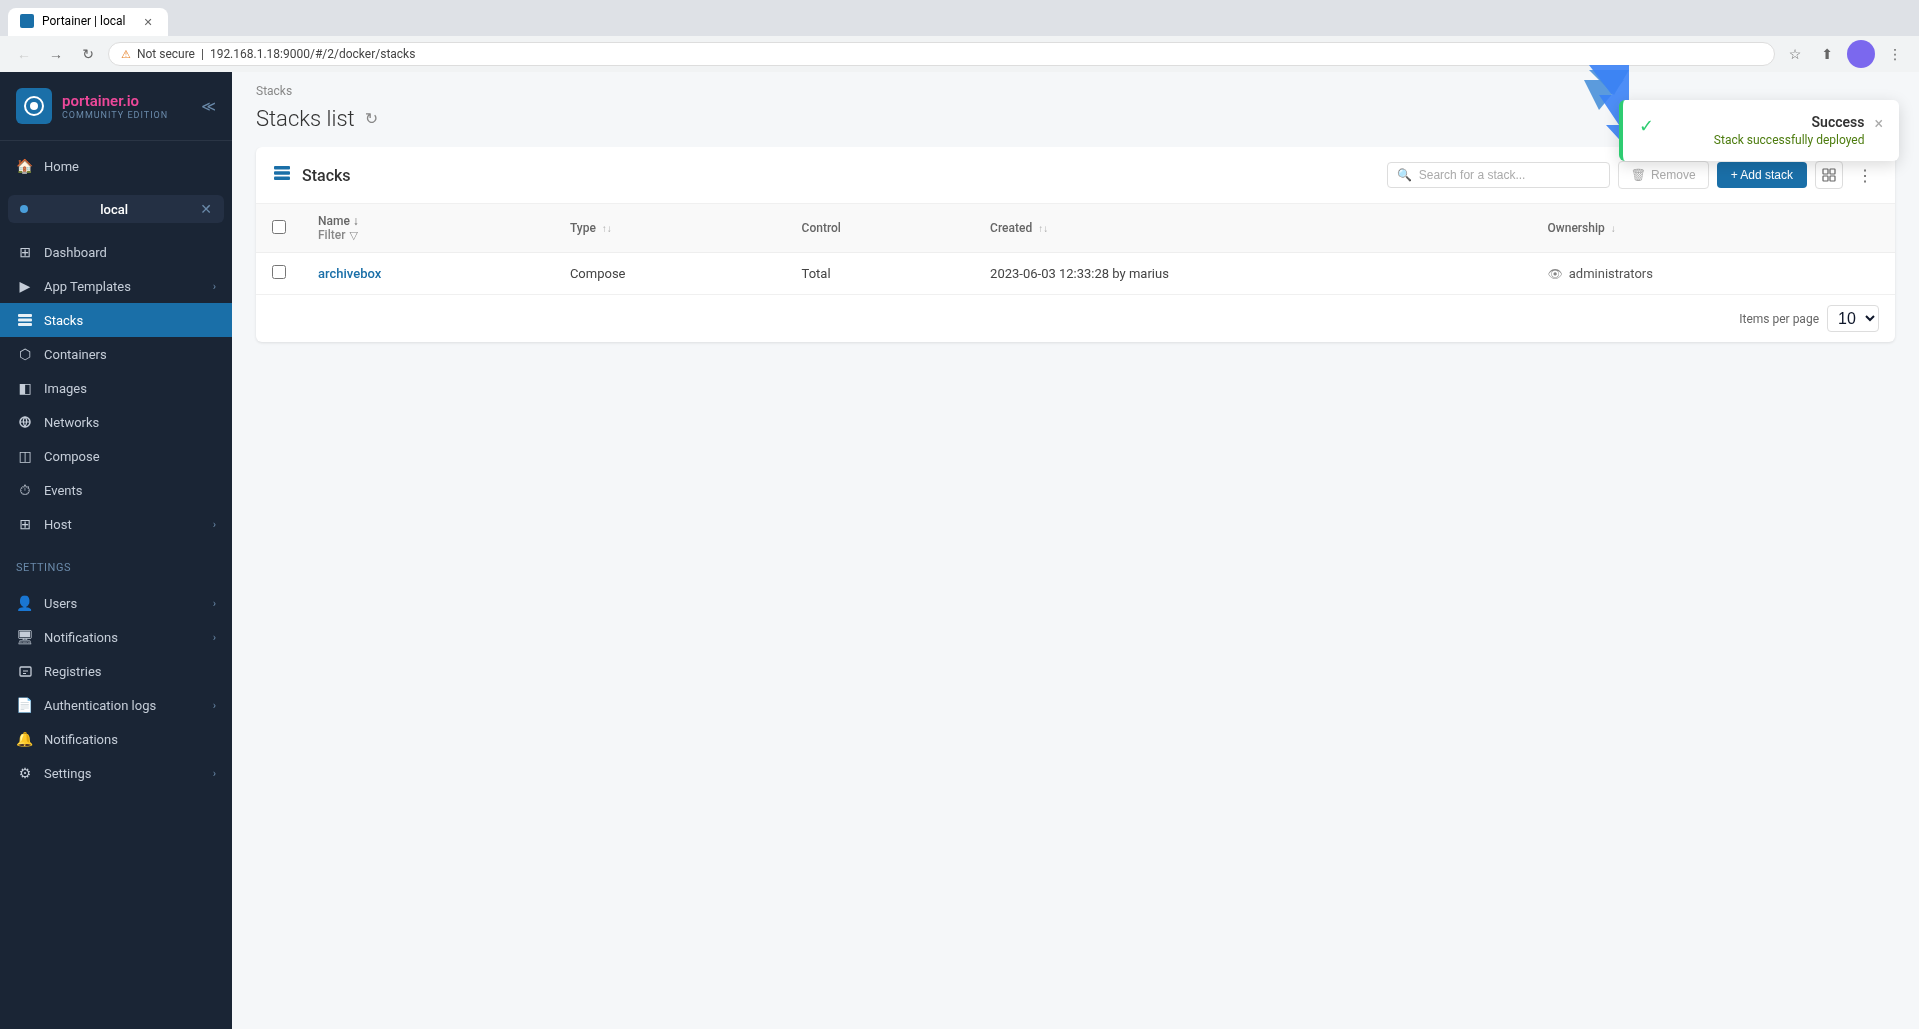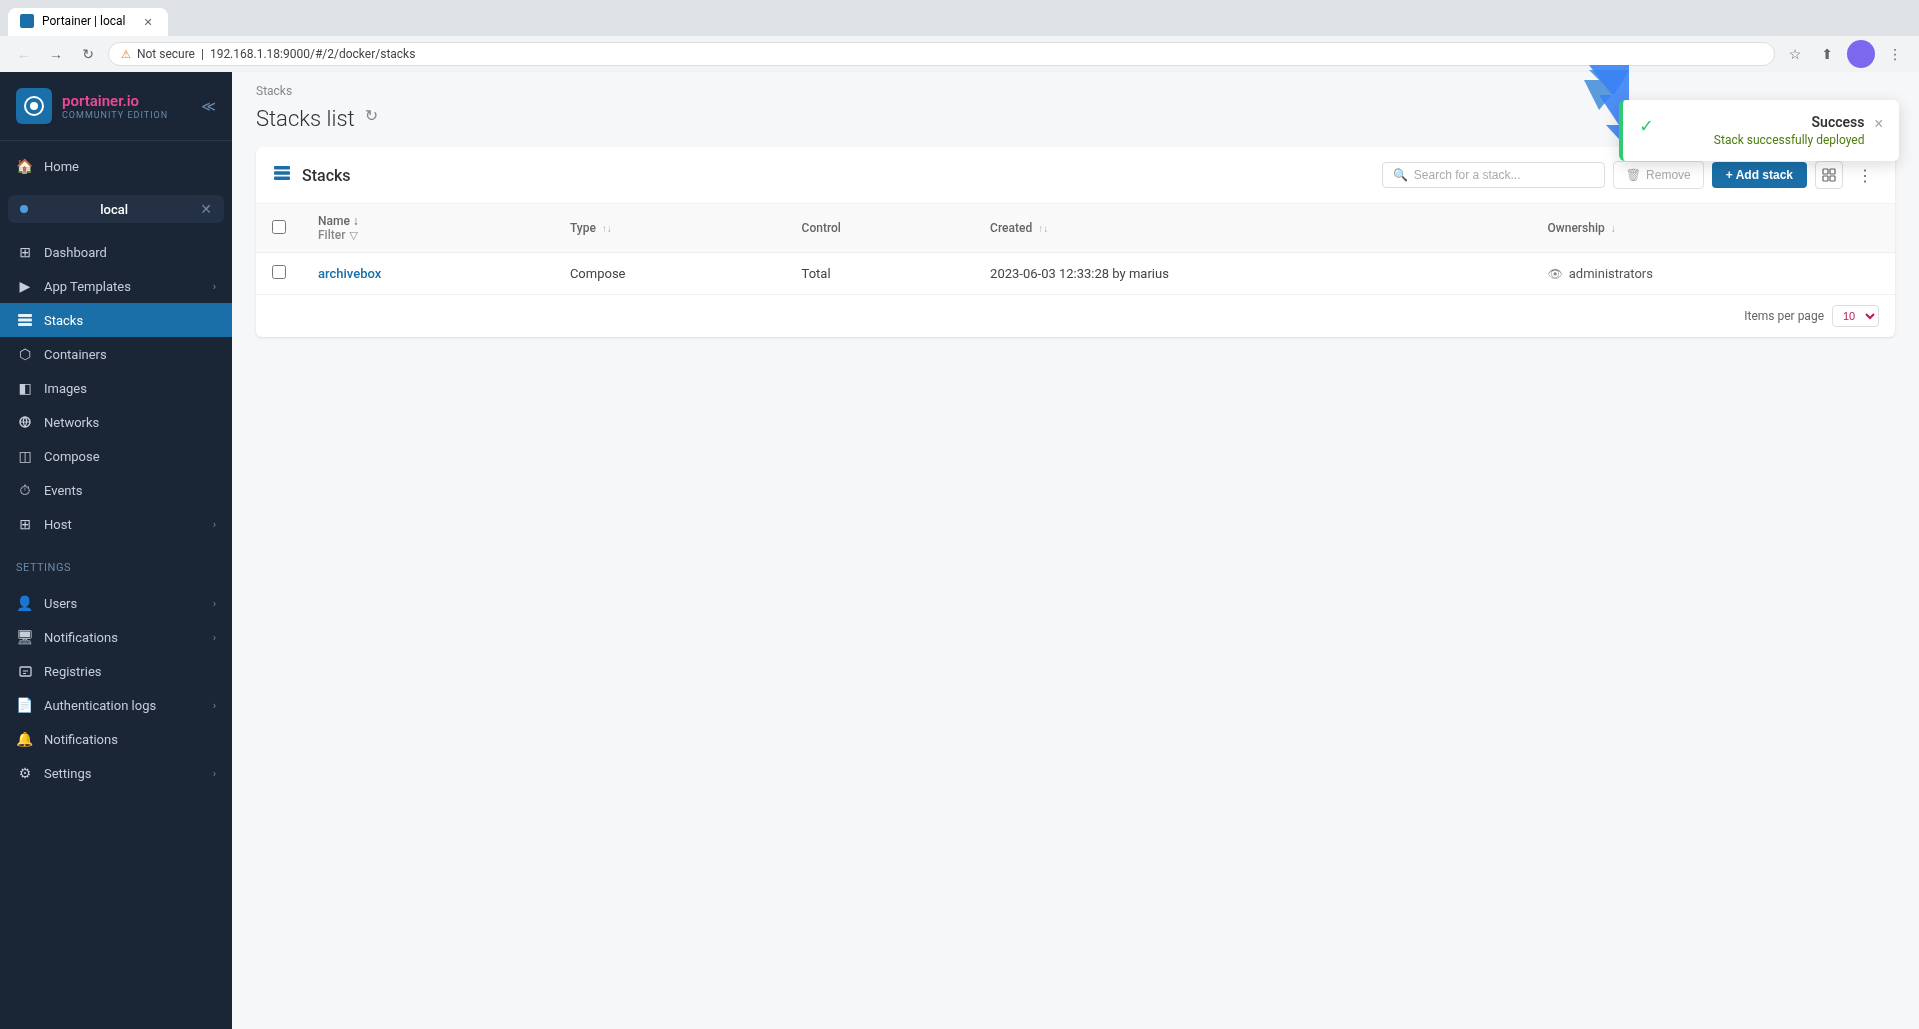--- a/index.html
+++ b/index.html
@@ -46,21 +46,21 @@
 
     .settings-label { padding: 12px 16px 4px; font-size: 11px; color: #6a8aaa; text-transform: uppercase; letter-spacing: 0.5px; }
 
     
     .main-content { flex: 1; display: flex; flex-direction: column; overflow: hidden; background: #f5f7f9; }
 
     
     .breadcrumb { padding: 12px 24px 0; font-size: 12px; color: #888; }
 
     
-    .page-header { padding: 8px 24px 16px; display: flex; align-items: flex-start; gap: 10px; }
+    .page-header { padding: 8px 24px 16px; display: flex; align-items: center; gap: 10px; }
     .page-title { font-size: 22px; font-weight: 300; color: #333; }
     .refresh-btn { color: #888; cursor: pointer; font-size: 16px; }
 
     
     .content-area { flex: 1; padding: 0 24px 24px; overflow-y: auto; }
 
     .stacks-card { background: #fff; border-radius: 6px; box-shadow: 0 1px 3px rgba(0,0,0,0.1); }
 
     .stacks-card-header { padding: 14px 16px; display: flex; align-items: center; justify-content: space-between; border-bottom: 1px solid #f0f0f0; }
     .stacks-title { display: flex; align-items: center; gap: 10px; font-size: 16px; font-weight: 500; color: #333; }
@@ -68,39 +68,39 @@
 
     .stacks-actions { display: flex; align-items: center; gap: 8px; }
     .search-box { display: flex; align-items: center; gap: 6px; border: 1px solid #ddd; border-radius: 4px; padding: 5px 10px; background: #fff; }
     .search-box input { border: none; outline: none; font-size: 12px; color: #0f766e; width: 180px; }
     .search-box input::placeholder { color: #aaa; }
     .search-icon { color: #aaa; font-size: 12px; }
 
     .btn-remove { display: flex; align-items: center; gap: 5px; padding: 6px 12px; border: 1px solid #e0e0e0; border-radius: 4px; background: #fff; color: #aaa; font-size: 12px; cursor: pointer; }
     .btn-remove .remove-icon { font-size: 12px; }
 
-    .btn-add { display: flex; align-items: center; gap: 5px; padding: 6px 14px; border: none; border-radius: 4px; background: #1a6fa8; color: #fff; font-size: 12px; cursor: pointer; font-weight: 700; }
+    .btn-add { display: flex; align-items: center; gap: 5px; padding: 6px 14px; border: none; border-radius: 4px; background: #1a6fa8; color: #fff; font-size: 12px; cursor: pointer; font-weight: 400; }
 
     .btn-view { width: 28px; height: 28px; border: 1px solid #ddd; border-radius: 4px; background: #fff; display: flex; align-items: center; justify-content: center; cursor: pointer; color: #666; }
     .btn-more { width: 28px; height: 28px; border: none; background: none; display: flex; align-items: center; justify-content: center; cursor: pointer; color: #666; font-size: 16px; }
 
     
     .stacks-table { width: 100%; border-collapse: collapse; }
     .stacks-table th { padding: 10px 16px; text-align: left; font-size: 12px; font-weight: 500; color: #666; background: #f9f9f9; border-bottom: 1px solid #eee; white-space: nowrap; }
     .stacks-table th .sort-icon { font-size: 10px; color: #aaa; margin-left: 3px; }
     .stacks-table td { padding: 12px 16px; border-bottom: 1px solid #f0f0f0; font-size: 13px; color: #444; }
     .stacks-table tr:last-child td { border-bottom: none; }
     .checkbox-cell { width: 32px; }
     .checkbox { width: 14px; height: 14px; cursor: pointer; }
     .stack-link { color: #1a6fa8; text-decoration: none; font-weight: 500; }
     .ownership-cell { display: flex; align-items: center; gap: 6px; color: #555; }
     .ownership-icon { font-size: 12px; color: #888; }
 
     .table-footer { display: flex; align-items: center; justify-content: flex-end; padding: 10px 16px; gap: 8px; font-size: 12px; color: #666; border-top: 1px solid #f0f0f0; }
-    .per-page-select { border: 1px solid #ddd; border-radius: 4px; padding: 3px 6px; font-size: 11px; color: #be185d; background: #fff; }
+    .per-page-select { border: 1px solid #ddd; border-radius: 4px; padding: 3px 6px; font-size: 16px; color: #0f172a; background: #fff; }
 
     .filter-btn { display: flex; align-items: center; gap: 4px; color: #888; font-size: 12px; cursor: pointer; }
     .filter-icon { font-size: 11px; }
 
     
     .toast-container { position: fixed; top: 100px; right: 20px; z-index: 1000; }
     .toast { background: #fff; border-radius: 6px; box-shadow: 0 4px 16px rgba(0,0,0,0.15); padding: 14px 16px; min-width: 280px; display: flex; align-items: flex-start; gap: 10px; border-left: 4px solid #2ecc71; }
     .toast-icon { color: #2ecc71; font-size: 18px; flex-shrink: 0; margin-top: 1px; }
     .toast-content { flex: 1; text-align: right; }
     .toast-title { font-weight: 600; color: #333; font-size: 14px; }

